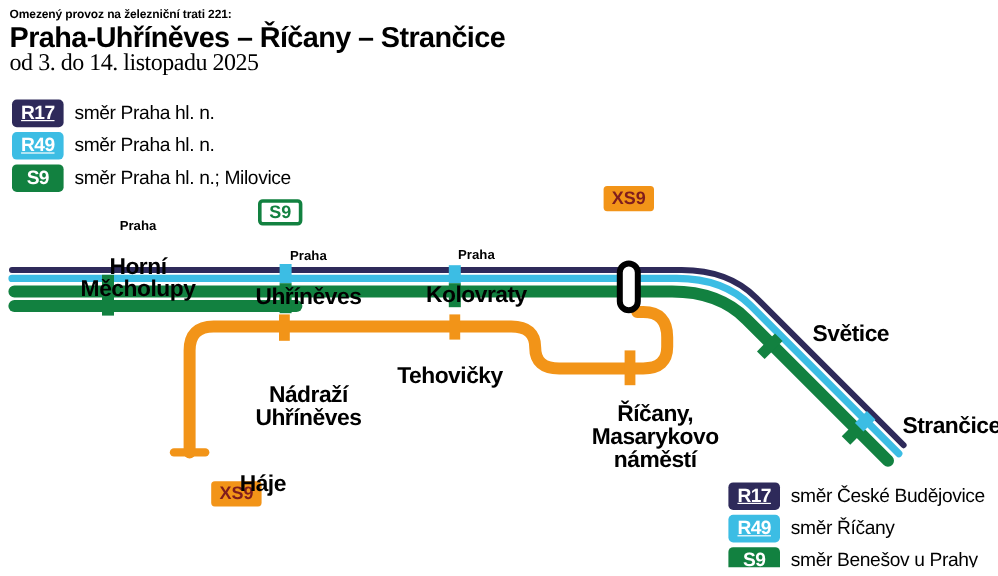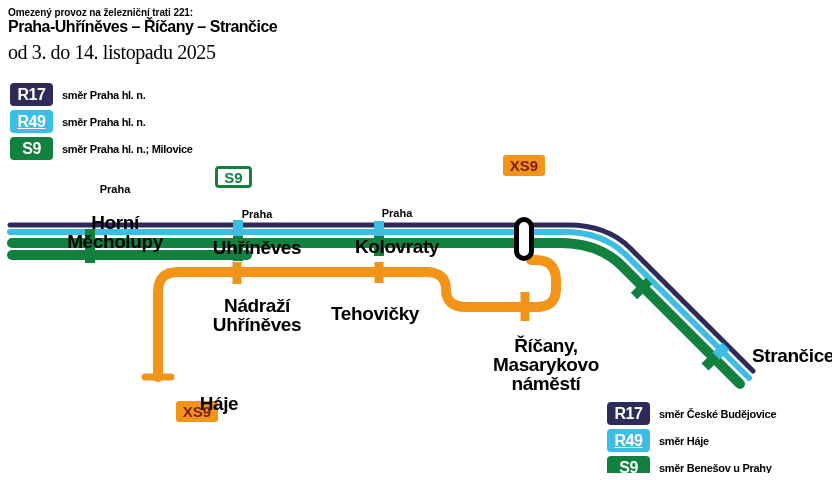--- a/index.html
+++ b/index.html
@@ -3,36 +3,36 @@
 <meta charset="utf-8">
 <style>
   html,body{margin:0;padding:0;background:#fff;}
   .canvas{
     position:relative;width:832px;height:473px;background:var(--background,#fff);
     font-family:"Liberation Sans",sans-serif;color:var(--text,#000);overflow:hidden;
   }
   .abs{position:absolute;}
   
   .kicker{left:8px;top:7px;font-size:10px;font-weight:bold;letter-spacing:-0.1px;}
-  .title{left:8px;top:18px;font-size:16px;font-weight:bold;letter-spacing:-0.5px;}
+  .title{left:8px;top:18px;font-size:24px;font-weight:bold;letter-spacing:-0.5px;}
   .subtitle{left:8px;top:41px;font-size:20px;font-weight:normal;letter-spacing:-0.4px;font-family:Liberation Serif, serif;}
   
   .legend{display:flex;flex-direction:column;gap:4px;}
   .legend-top{left:10px;top:83px;}
   .legend-bottom{left:607px;top:402px;}
   .legend-row{display:flex;align-items:center;gap:9px;height:23px;}
   .badge{
     display:flex;align-items:center;justify-content:center;
     width:43px;height:23px;border-radius:4px;
     font-size:16px;font-weight:bold;color:#fff;letter-spacing:-0.5px;box-sizing:border-box;
   }
-  .badge--navy{background:var(--navy);}
+  .badge--navy{background:var(--navy);text-decoration:underline;}
   .badge--cyan{background:var(--cyan);text-decoration:underline;}
   .badge--green{background:var(--green);}
-  .legend-label{font-size:11px;font-weight:700;letter-spacing:-0.3px;white-space:nowrap;}
+  .legend-label{font-size:16px;font-weight:400;letter-spacing:-0.3px;white-space:nowrap;}
   
   .badge-s9-terminus{
     left:215px;top:166px;width:37px;height:22px;border-radius:4px;
     background:#fff;border:3px solid var(--green);color:var(--green);
     display:flex;align-items:center;justify-content:center;
     font-size:15px;font-weight:bold;box-sizing:border-box;
   }
   .badge-xs9{
     width:42px;height:21px;border-radius:3px;background:var(--orange);color:#7f1d1d;
     display:flex;align-items:center;justify-content:center;font-size:15px;font-weight:bold;
@@ -73,21 +73,21 @@
     </div>
   </div>
 
   <div class="abs legend legend-bottom">
     <div class="legend-row">
       <div class="badge badge--navy">R17</div>
       <div class="legend-label">směr České Budějovice</div>
     </div>
     <div class="legend-row">
       <div class="badge badge--cyan">R49</div>
-      <div class="legend-label">směr Háje</div>
+      <div class="legend-label">směr Říčany</div>
     </div>
     <div class="legend-row">
       <div class="badge badge--green">S9</div>
       <div class="legend-label">směr Benešov u Prahy</div>
     </div>
   </div>
 
   <svg id="svg-diagram" class="abs" width="832" height="480" viewBox="0 0 832 480">
 
     <path class="stroke-navy" d="M 10 225 H 568 Q 607 225 630 248 L 753 371" fill="none" stroke-width="5" stroke-linecap="round"></path>
@@ -123,24 +123,27 @@
 Měcholupy</div>
   </div>
   <div class="abs station" style="left:237px;top:190px;">
     <div class="prefix">Praha</div>
     <div class="name">Uhříněves</div>
   </div>
   <div class="abs station" style="left:377px;top:189px;">
     <div class="prefix">Praha</div>
     <div class="name">Kolovraty</div>
   </div>
+  <div class="abs station" style="left:689px;top:251px;">
+    <div class="name">Světice</div>
+  </div>
   <div class="abs station" style="left:773px;top:328px;">
     <div class="name">Strančice</div>
   </div>
-  <div class="abs station" style="left:237px;top:278px;">
+  <div class="abs station" style="left:237px;top:302px;">
     <div class="name">Nádraží
 Uhříněves</div>
   </div>
   <div class="abs station" style="left:355px;top:286px;">
     <div class="name">Tehovičky</div>
   </div>
   <div class="abs station" style="left:199px;top:376px;">
     <div class="name">Háje</div>
   </div>
   <div class="abs station" style="left:526px;top:318px;">

